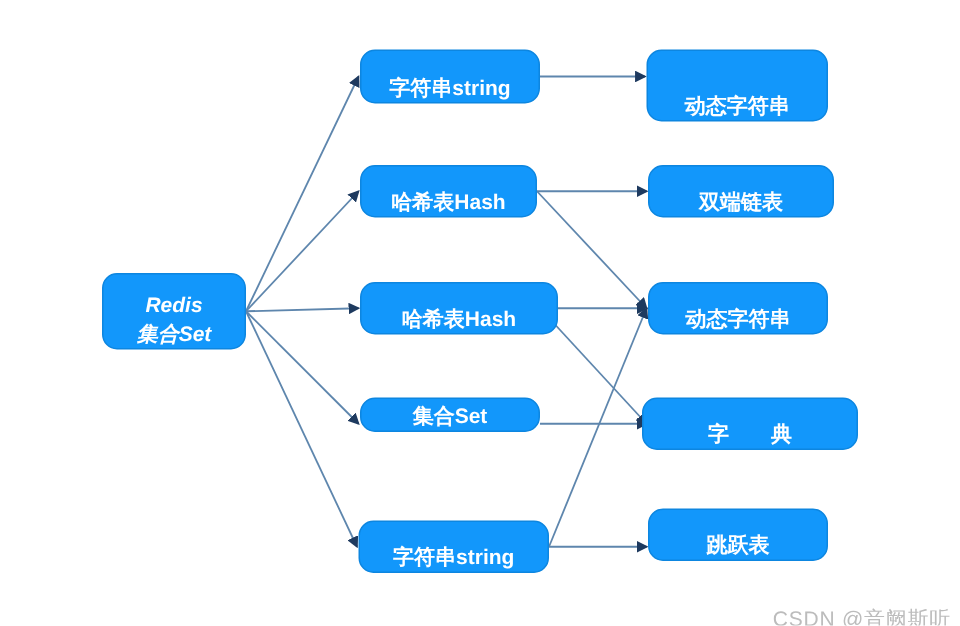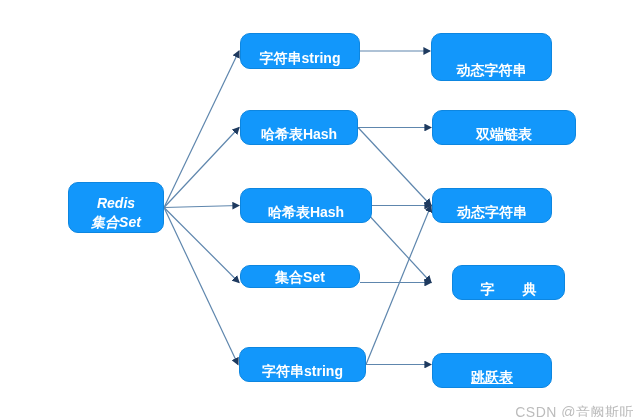--- a/index.html
+++ b/index.html
@@ -73,19 +73,19 @@
       </g>
   </svg>
   <div id="nodes">
       <div class="node" style="left: 68px; top: 182px; width: 96px; height: 51px; font-style: italic;"><span>Redis</span><span>集合Set</span></div>
       <div class="node" style="left: 240px; top: 33px; width: 120px; height: 36px;"><span>字符串string</span></div>
       <div class="node" style="left: 240px; top: 110px; width: 118px; height: 35px;"><span>哈希表Hash</span></div>
       <div class="node" style="left: 240px; top: 188px; width: 132px; height: 35px;"><span>哈希表Hash</span></div>
       <div class="node" style="left: 240px; top: 265px; width: 120px; height: 23px;"><span>集合Set</span></div>
       <div class="node" style="left: 239px; top: 347px; width: 127px; height: 35px;"><span>字符串string</span></div>
       <div class="node" style="left: 431px; top: 33px; width: 121px; height: 48px;"><span>动态字符串</span></div>
-      <div class="node" style="left: 432px; top: 110px; width: 144px; height: 35px;"><span>双端链表</span></div>
+      <div class="node" style="left: 432px; top: 110px; width: 124px; height: 35px;"><span>双端链表</span></div>
       <div class="node" style="left: 432px; top: 188px; width: 120px; height: 35px;"><span>动态字符串</span></div>
-      <div class="node" style="left: 452px; top: 265px; width: 113px; height: 35px;"><span>字　　典</span></div>
-      <div class="node" style="left: 432px; top: 353px; width: 120px; height: 35px; text-decoration: underline;"><span>跳跃表</span></div>
+      <div class="node" style="left: 428px; top: 265px; width: 144px; height: 35px;"><span>字　　典</span></div>
+      <div class="node" style="left: 432px; top: 339px; width: 120px; height: 35px;"><span>跳跃表</span></div>
     </div>
   <span class="watermark">CSDN @音阙斯听</span>
 </div>
 
 </body></html>

